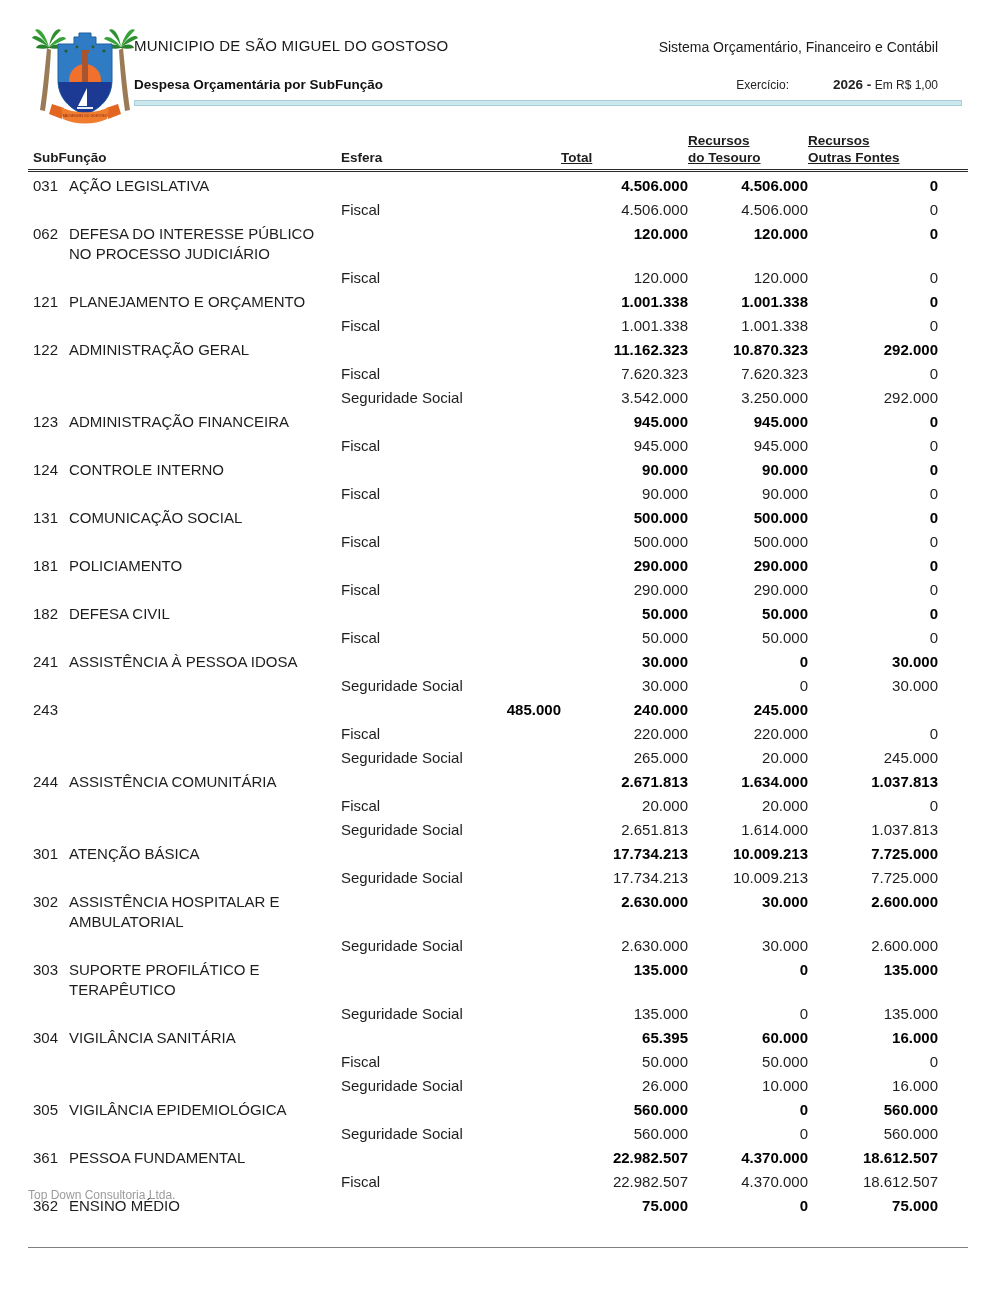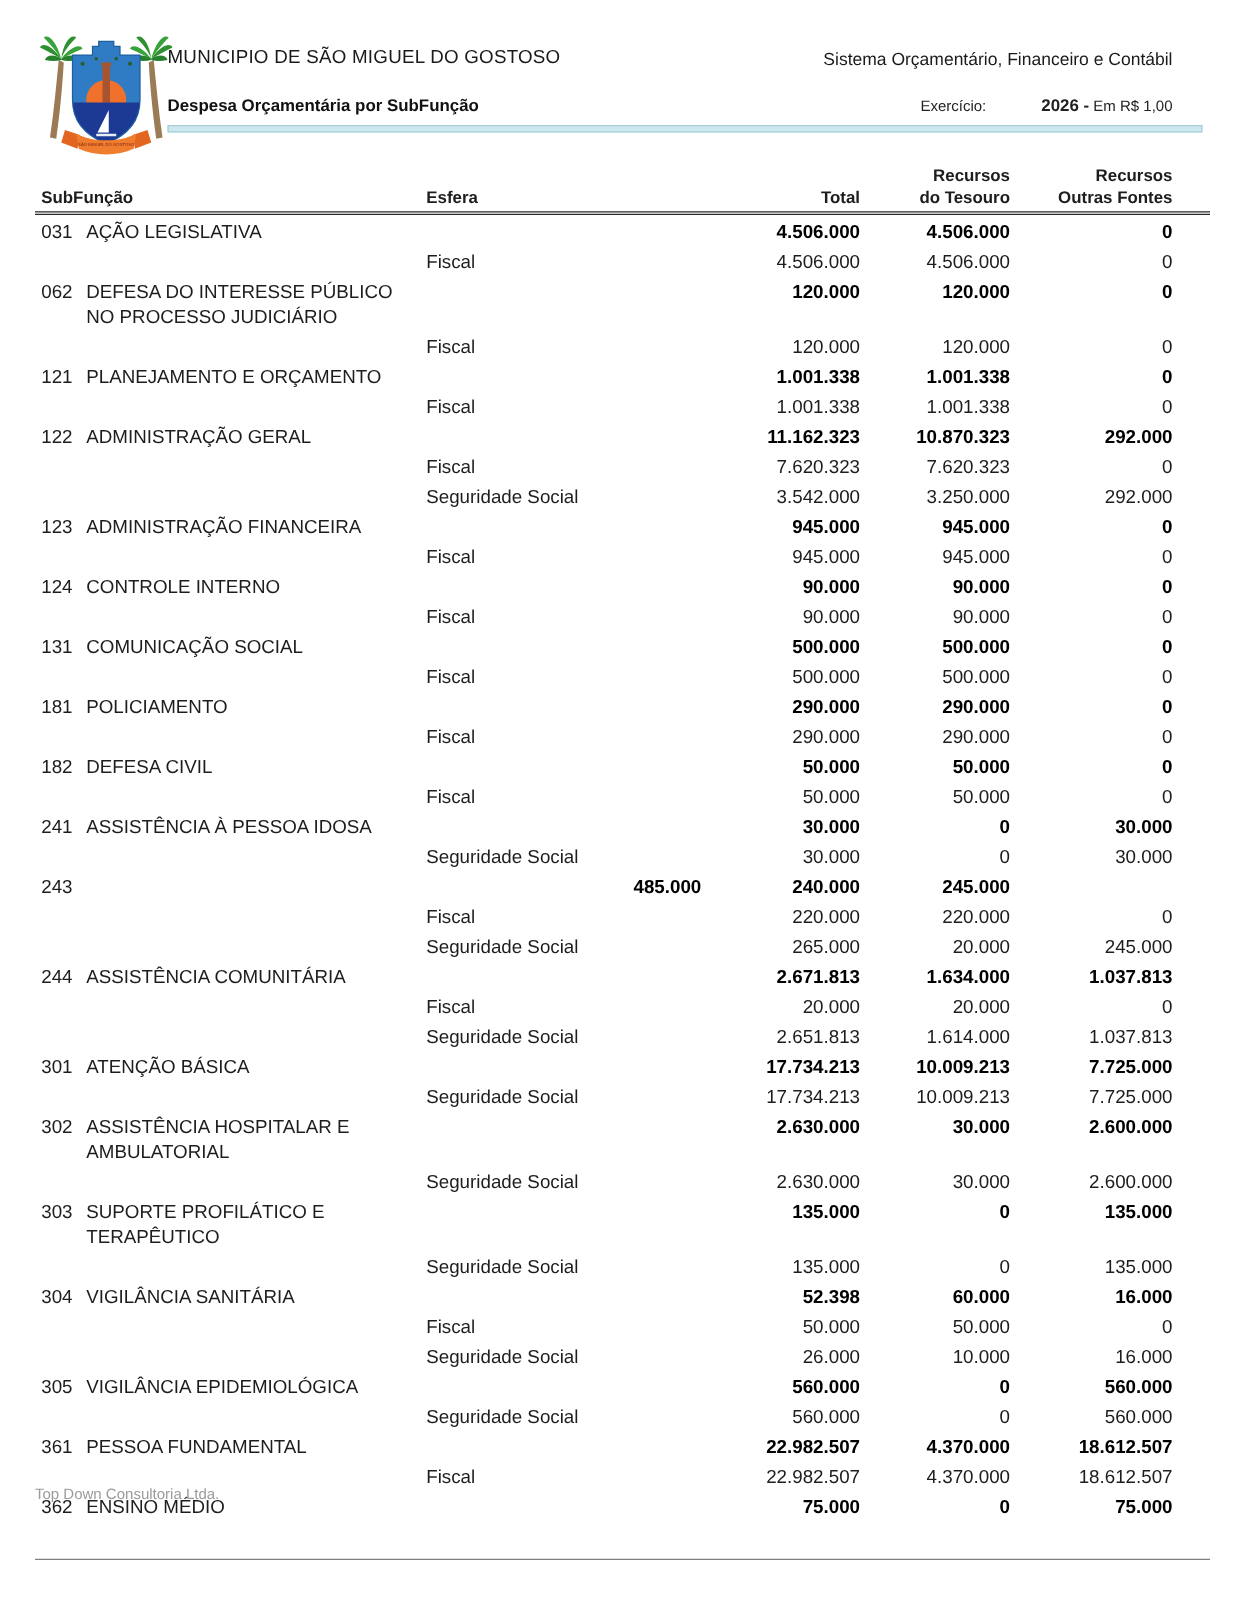--- a/index.html
+++ b/index.html
@@ -18,21 +18,21 @@
   .accent-bar { position:absolute; left:134px; top:100px; width:826px; height:4px;
                 background:#cde7ee; border:1px solid #a6cfda; }
   
   .table { position:absolute; left:28px; top:132px; width:940px; box-sizing:border-box; }
   .thead {
     display:grid; grid-template-columns:36px 272px 220px 127px 120px 130px;
     padding:0 30px 3px 5px; align-items:end;
     font-weight:bold; font-size:13.5px; line-height:17px;
     border-bottom:3px double #2a2a2a;
   }
-  .thead .right { text-align:right; white-space:pre-line; }
+  .thead .right { text-align:left; white-space:pre-line;text-decoration:underline; }
   .th-subfuncao { grid-column:1 / 3; }
   .tbody { padding-top:2px; }
   .tr {
     display:grid; grid-template-columns:36px 272px 220px 127px 120px 130px;
     padding:2px 30px 2px 5px; line-height:20px; font-size:15px;
   }
   .td.num { text-align:right; }
   .tr-main .td.num { font-weight:bold; color:#000; }
   .td.name { white-space:pre-line; }
   .td.esfera { color:#1d1d1d; }
@@ -365,21 +365,21 @@
           <div class="td name"></div>
           <div class="td esfera">Seguridade Social</div>
           <div class="td num total">135.000</div>
           <div class="td num tesouro">0</div>
           <div class="td num outras">135.000</div>
         </div>
         <div class="tr tr-main">
           <div class="td code">304</div>
           <div class="td name">VIGILÂNCIA SANITÁRIA</div>
           <div class="td esfera"></div>
-          <div class="td num total">52.398</div>
+          <div class="td num total">65.395</div>
           <div class="td num tesouro">60.000</div>
           <div class="td num outras">16.000</div>
         </div>
         <div class="tr tr-sub">
           <div class="td code"></div>
           <div class="td name"></div>
           <div class="td esfera">Fiscal</div>
           <div class="td num total">50.000</div>
           <div class="td num tesouro">50.000</div>
           <div class="td num outras">0</div>

